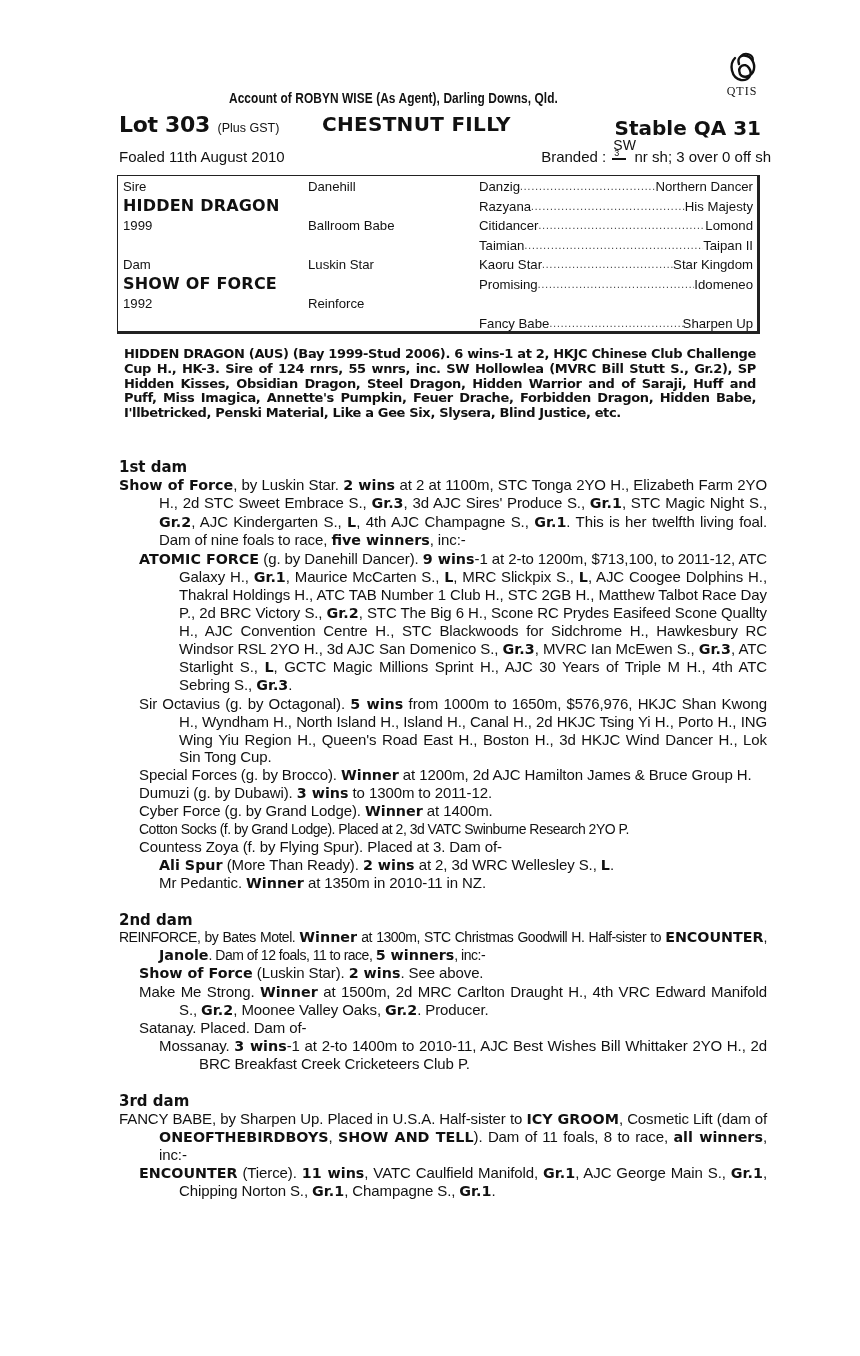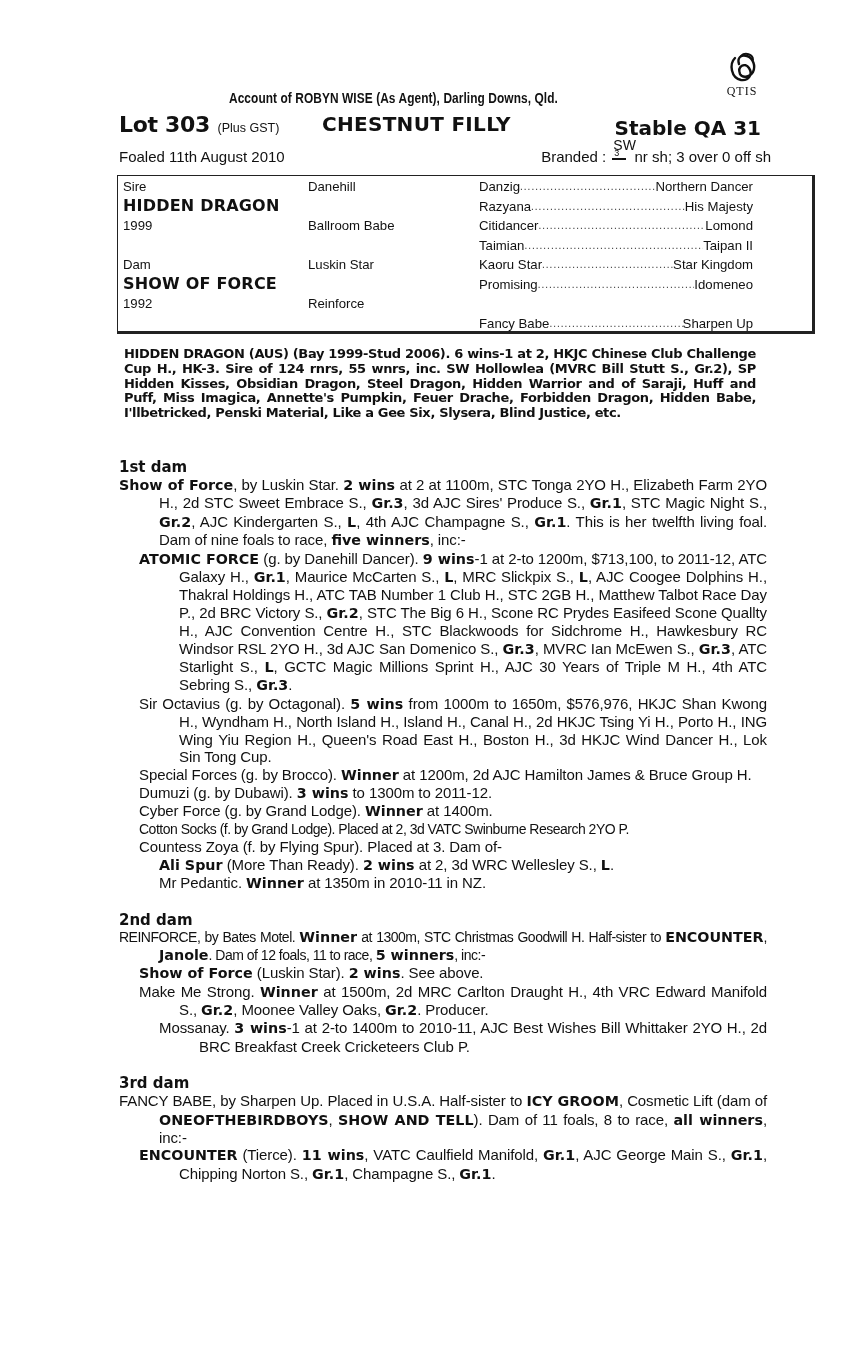--- a/index.html
+++ b/index.html
@@ -21,21 +21,21 @@
     .stable { position: absolute; right: -2px; top: 4px; font-size: 20px; font-weight: 900; font-family: "DejaVu Sans", sans-serif; }
     .foaled { position: absolute; left: 0; top: 104px; font-size: 15px; }
     .branded { position: absolute; right: -4px; top: 104px; font-size: 15px; white-space: nowrap; }
     .brandmark { display: inline-block; position: relative; width: 16px; height: 15px; vertical-align: -1px; margin: 0 2px; }
     .brandmark .top { position: absolute; left: 1px; top: -7px; font-size: 14px; line-height: 9px; }
     .brandmark .bot { position: absolute; left: 2px; top: 1px; font-size: 9px; line-height: 9px; }
     .brandmark .bar { position: absolute; left: 0; top: 10px; width: 14px; height: 1.5px; background: #111; }
 
     
     .pedigree {
-      position: absolute; left: -2px; top: 131px; width: 698px; height: 159px;
+      position: absolute; left: -2px; top: 131px; width: 643px; height: 159px;
       border-top: 1.5px solid #222; border-left: 1.5px solid #222;
       border-right: 3px solid #222; border-bottom: 3px solid #222;
       box-sizing: border-box;
     }
     .ped-cell { position: absolute; font-size: 13.2px; line-height: 20px; white-space: nowrap; }
     .ped-bold { font-size: 16px; font-weight: 900; font-family: "DejaVu Sans", sans-serif; letter-spacing: 0.2px; }
     .g3 { position: absolute; left: 361px; width: 274px; font-size: 13.2px; line-height: 19.5px; display: flex; white-space: nowrap; overflow: hidden; }
     .g3 .l { flex: 0 0 auto; }
     .g3 .dots { flex: 1 1 auto; overflow: hidden; letter-spacing: 1px; font-size: 10px; line-height: 19.5px; color: #333; }
     .g3 .dots::after { content: "........................................................................................................................"; }
@@ -164,20 +164,21 @@
 
     <div class="gap"></div>
 
     <div class="sec-h">2nd dam</div>
     <div class="p cond" style="padding-left:40px; text-indent:-40px;"><span>REINFORCE, by Bates Motel. </span><b>Winner</b><span> at 1300m, STC Christmas Goodwill H. Half-sister to </span><b>ENCOUNTER</b><span>, </span><b>Janole</b><span>. Dam of 12 foals, 11 to race, </span><b>5 winners</b><span>, inc:-</span></div>
 
     <div class="p" style="padding-left:20px;"><b>Show of Force</b><span> (Luskin Star). </span><b>2 wins</b><span>. See above.</span></div>
 
     <div class="p" style="padding-left:60px; text-indent:-40px;"><span>Make Me Strong. </span><b>Winner</b><span> at 1500m, 2d MRC Carlton Draught H., 4th VRC Edward Manifold S., </span><b>Gr.2</b><span>, Moonee Valley Oaks, </span><b>Gr.2</b><span>. Producer.</span></div>
 
+    <div class="p" style="padding-left:20px;">Satanay. Placed. Dam of-</div>
 
     <div class="p" style="padding-left:80px; text-indent:-40px;"><span>Mossanay. </span><b>3 wins</b><span>-1 at 2-to 1400m to 2010-11, AJC Best Wishes Bill Whittaker 2YO H., 2d BRC Breakfast Creek Cricketeers Club P.</span></div>
 
     <div class="gap"></div>
 
     <div class="sec-h">3rd dam</div>
     <div class="p" style="padding-left:40px; text-indent:-40px;"><span>FANCY BABE, by Sharpen Up. Placed in U.S.A. Half-sister to </span><b>ICY GROOM</b><span>, Cosmetic Lift (dam of </span><b>ONEOFTHEBIRDBOYS</b><span>, </span><b>SHOW AND TELL</b><span>). Dam of 11 foals, 8 to race, </span><b>all winners</b><span>, inc:-</span></div>
 
     <div class="p" style="padding-left:60px; text-indent:-40px;"><b>ENCOUNTER</b><span> (Tierce). </span><b>11 wins</b><span>, VATC Caulfield Manifold, </span><b>Gr.1</b><span>, AJC George Main S., </span><b>Gr.1</b><span>, Chipping Norton S., </span><b>Gr.1</b><span>, Champagne S., </span><b>Gr.1</b><span>.</span></div>
   </div>

